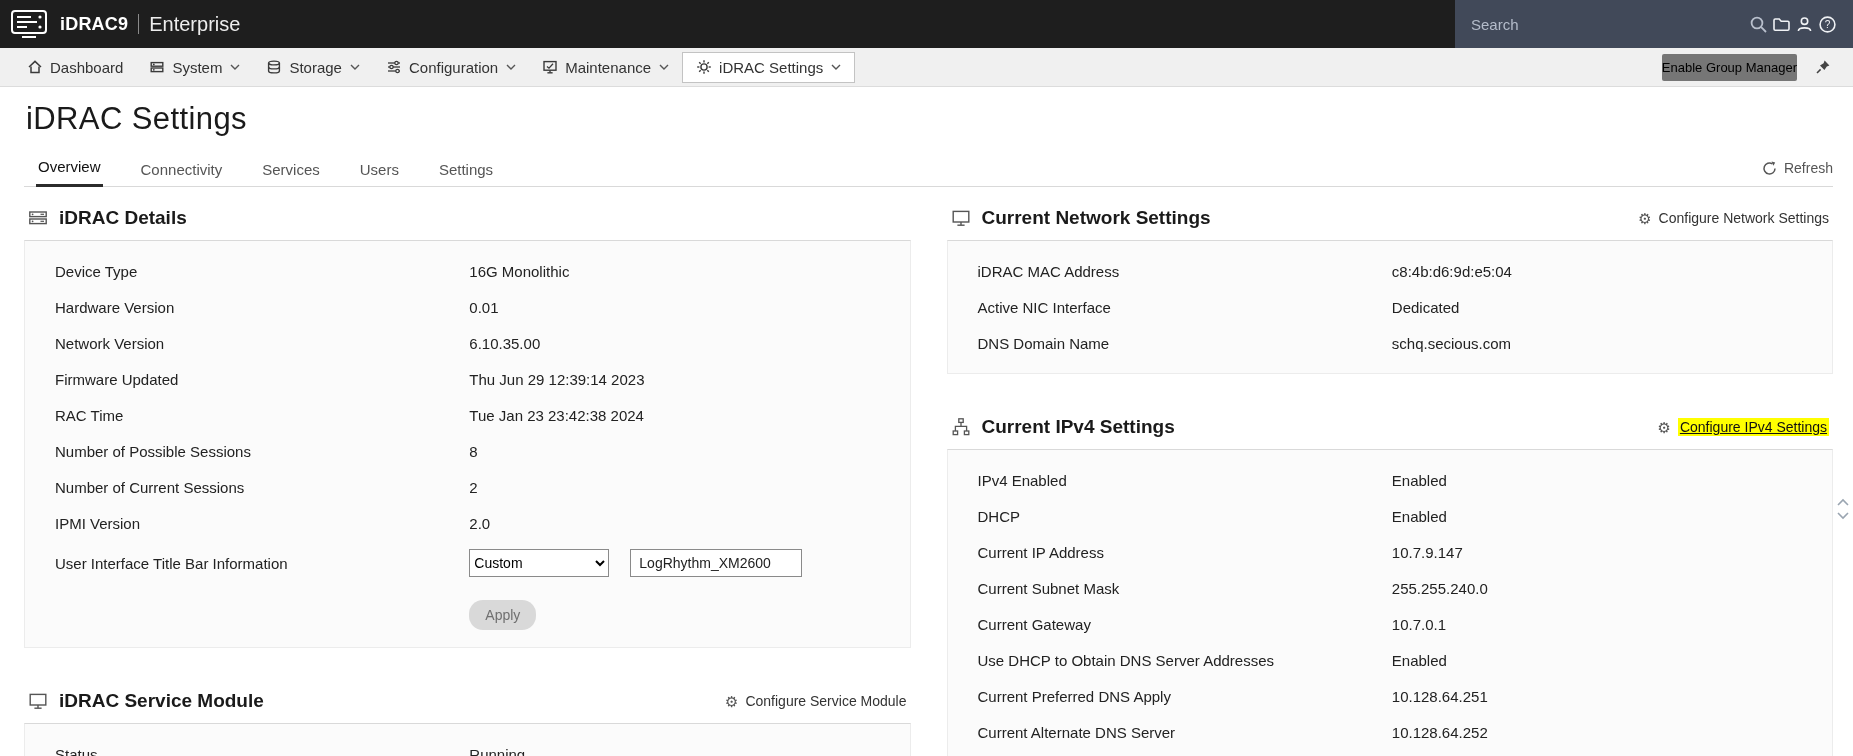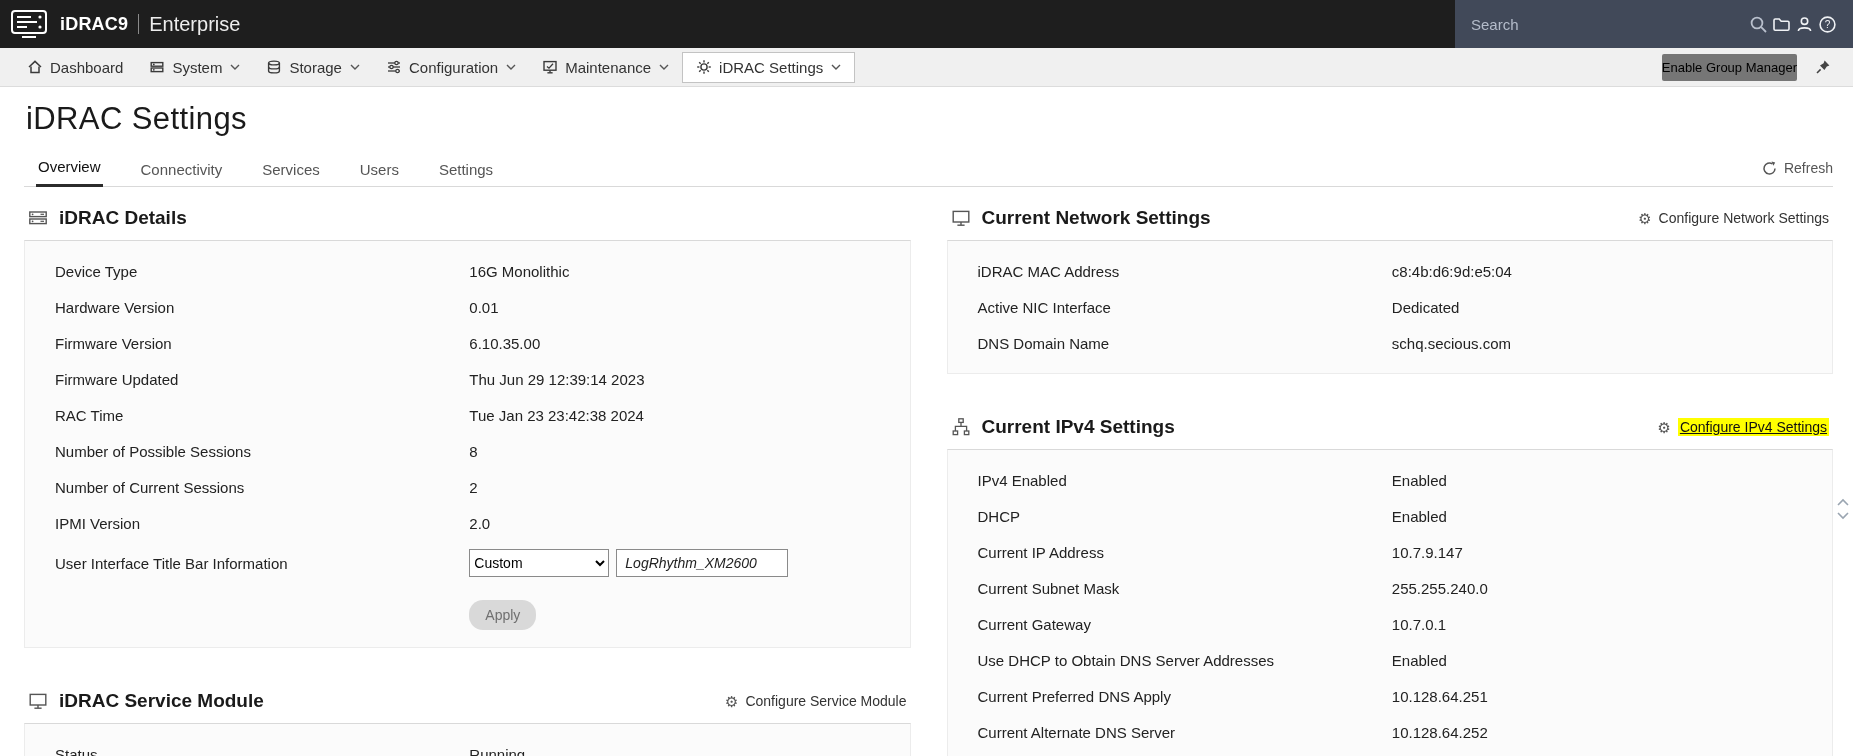--- a/index.html
+++ b/index.html
@@ -43,25 +43,25 @@
   .panel-title { font-size:19px; font-weight:700; color:#1a1a1a; }
   .configure-link { margin-left:auto; display:flex; align-items:center; gap:7px; font-size:14px; color:#333; cursor:pointer; }
   .gear { font-size:15px; color:#555; line-height:1; }
   .hl { background:#ffff00; text-decoration:underline; color:#111; padding:1px 2px; }
 
   .panel-body { background:#fbfbfb; border:1px solid #ececec; border-top:1px solid #d9d9d9; padding:12px 0; }
   .row { display:flex; align-items:center; min-height:36px; padding-left:30px; font-size:15px; color:#222; }
   .row .label { flex:0 0 calc(52% - 30px); padding-right:12px; }
   .row .value { flex:1; }
   .controls-row { min-height:44px; }
-  .controls { display:flex; gap:7px; align-items:center; }
+  .controls { display:flex; gap:21px; align-items:center; }
   .mode-select { height:28px; font-size:14px; min-width:140px; border:1px solid #8a8a8a; background:#fff;
     font-family:"Liberation Sans","DejaVu Sans",sans-serif; }
   .titlebar-input { height:28px; width:172px; border:1px solid #8a8a8a; font-size:14px; padding:0 8px;
-    font-family:"Liberation Sans","DejaVu Sans",sans-serif; color:#222;font-style:italic; }
+    font-family:"Liberation Sans","DejaVu Sans",sans-serif; color:#222; }
   .apply-row { margin-top:10px; min-height:40px; }
   .apply-btn { background:#d9d9d9; color:#6f6f6f; border:none; font-size:14px; padding:7px 16px; border-radius:14px; cursor:default;
     font-family:"Liberation Sans","DejaVu Sans",sans-serif; }
 
   
   .scroll-widget { position:absolute; right:3px; top:498px; display:flex; flex-direction:column; gap:4px; align-items:center; }
   .scroll-widget span { display:flex; cursor:pointer; }
 
   svg { display:block; }
 </style>
@@ -266,21 +266,21 @@
                 <div class="label">Device Type</div>
                 <div class="value">16G Monolithic</div>
               </div>
 
               <div class="row">
                 <div class="label">Hardware Version</div>
                 <div class="value">0.01</div>
               </div>
 
               <div class="row">
-                <div class="label">Firmware Version</div>
+                <div class="label">Network Version</div>
                 <div class="value">6.10.35.00</div>
               </div>
 
               <div class="row">
                 <div class="label">Firmware Updated</div>
                 <div class="value">Thu Jun 29 12:39:14 2023</div>
               </div>
 
               <div class="row">
                 <div class="label">RAC Time</div>

